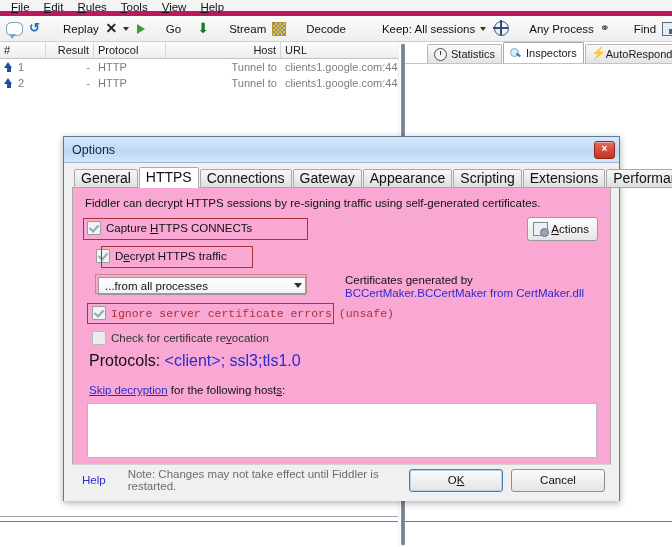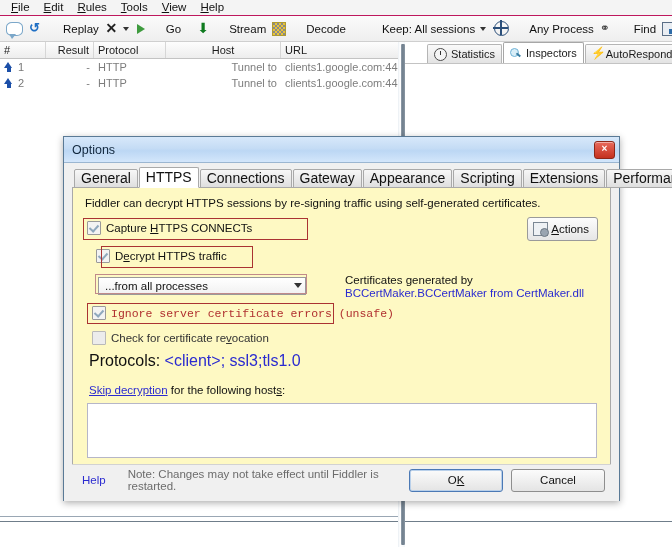--- a/index.html
+++ b/index.html
@@ -8,22 +8,22 @@
     background:#ffffff;
     font-family:"Liberation Sans", sans-serif;
     font-size:11px;color:#000;
     -webkit-font-smoothing:none;
   }
   #app{position:relative;width:672px;height:547px;background:#fff;}
 
   
   .menubar{
     position:absolute;left:0;top:0;width:672px;height:16px;
-    background:#f4f4f4;border-bottom:1px solid #be185d;
-    display:flex;align-items:center;padding-left:4px;box-sizing:border-box;
+    background:#f4f4f4;border-bottom:5px solid #be185d;
+    display:flex;padding-left:4px;box-sizing:border-box;
   }
   .menu-item{
     font-size:11.5px;color:#111;padding:0 7px;line-height:15px;cursor:default;white-space:nowrap;
   }
   .menu-item .ul{text-decoration:underline;}
 
   
   .toolbar{
     position:absolute;left:0;top:16px;width:672px;height:26px;
     background:linear-gradient(#fbfbfb,#eeeeee);
@@ -79,21 +79,21 @@
     display:flex;height:17px;background:linear-gradient(#fdfdfd,#ededed);
     border-bottom:1px solid #c3c3c3;box-sizing:border-box;
   }
   .gh{
     font-size:11px;color:#1b1b1b;line-height:16px;
     border-right:1px solid #d6d6d6;box-sizing:border-box;padding:0 4px;overflow:hidden;white-space:nowrap;
   }
   .gh.num{width:46px;}
   .gh.result{width:48px;text-align:right;}
   .gh.proto{width:72px;}
-  .gh.host{width:115px;text-align:center;}
+  .gh.host{width:115px;text-align:right;}
   .gh.url{width:119px;border-right:none;}
   .grow{display:flex;height:16px;align-items:center;}
   .gc{font-size:11px;color:#7d7d7d;line-height:16px;padding:0 4px;box-sizing:border-box;overflow:hidden;white-space:nowrap;}
   .gc.num{width:46px;color:#777;display:flex;align-items:center;}
   .gc.result{width:48px;text-align:right;}
   .gc.proto{width:72px;}
   .gc.host{width:115px;text-align:right;}
   .gc.url{width:119px;}
   .up-arrow{
     display:inline-block;width:9px;height:11px;margin-right:5px;position:relative;flex:none;
@@ -158,21 +158,21 @@
   .otab{
     height:17px;line-height:16px;padding:0 6px;margin-right:1px;
     background:linear-gradient(#f7f7f7,#dfdfdf);
     border:1px solid #a9a9a9;border-bottom:1px solid #a9a9a9;
     border-radius:2px 2px 0 0;font-size:14px;color:#111;white-space:nowrap;cursor:default;
   }
   .otab.active{
     background:#ffffff;height:19px;line-height:18px;border-bottom:1px solid #ffffff;font-weight:normal;
   }
   .tabpage{
-    position:relative;margin-top:-1px;height:302px;background:#fef9c3;border:1px solid #a9a9a9;
+    position:relative;margin-top:-1px;height:302px;background:#f9a8d4;border:1px solid #a9a9a9;
     box-sizing:border-box;padding:8px 10px;
   }
   .desc{font-size:11.5px;color:#111;margin:1px 0 9px 2px;}
 
   .cbrow{display:flex;align-items:center;position:relative;}
   .cb{
     width:12px;height:12px;background:#f3f3f3;border:1px solid #9a9a9a;
     display:inline-block;position:relative;flex:none;margin-right:5px;border-radius:1px;
   }
   .cb.checked:after{

